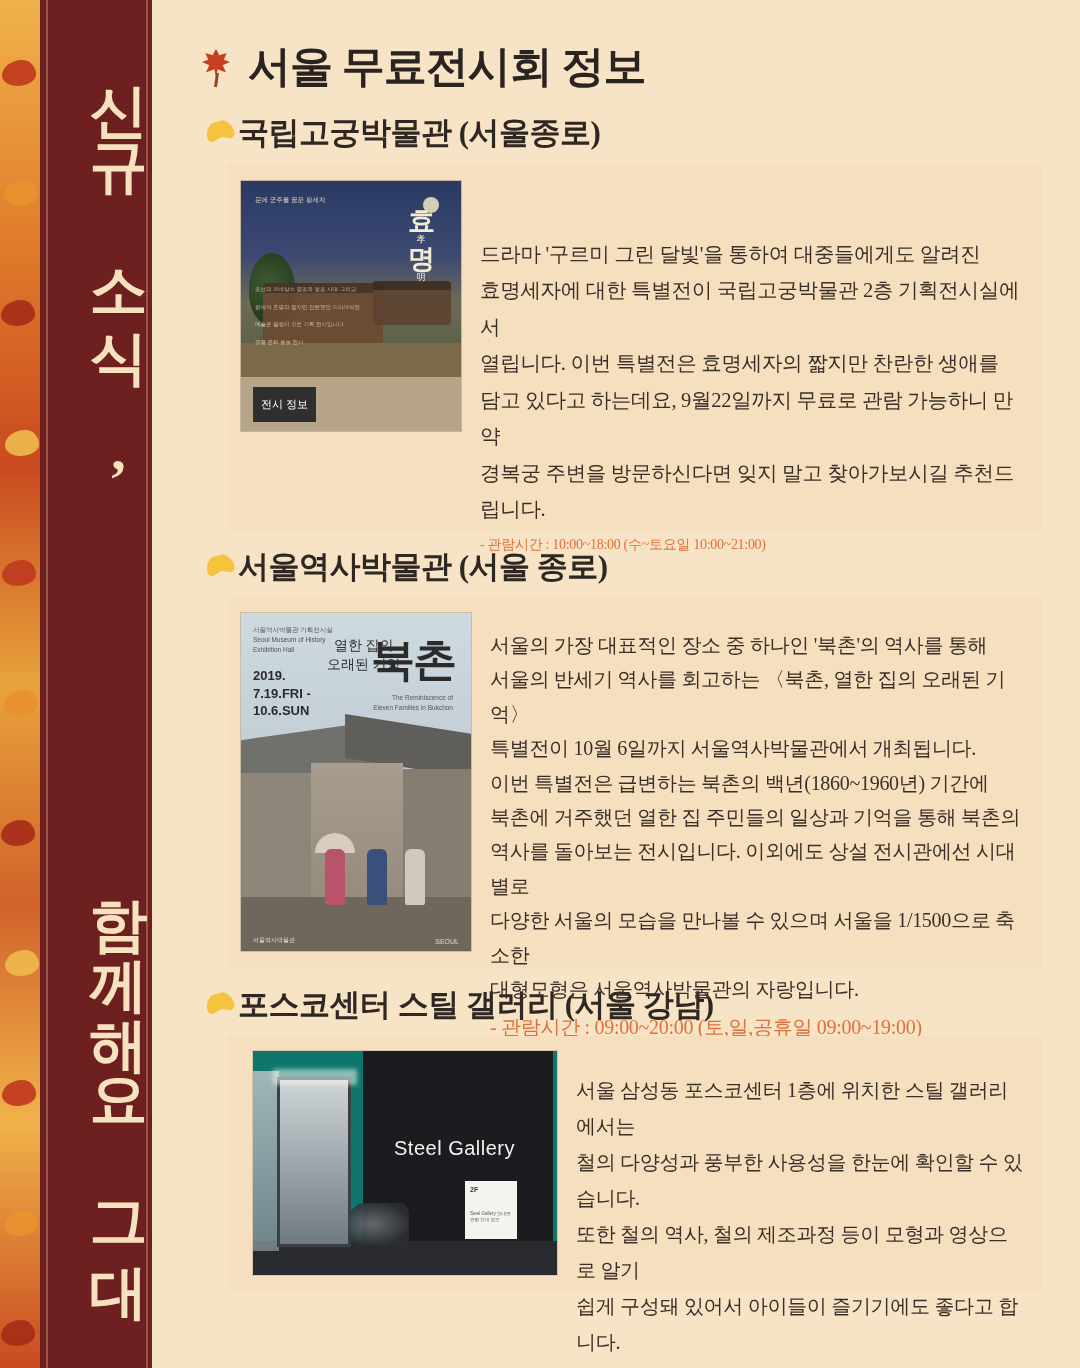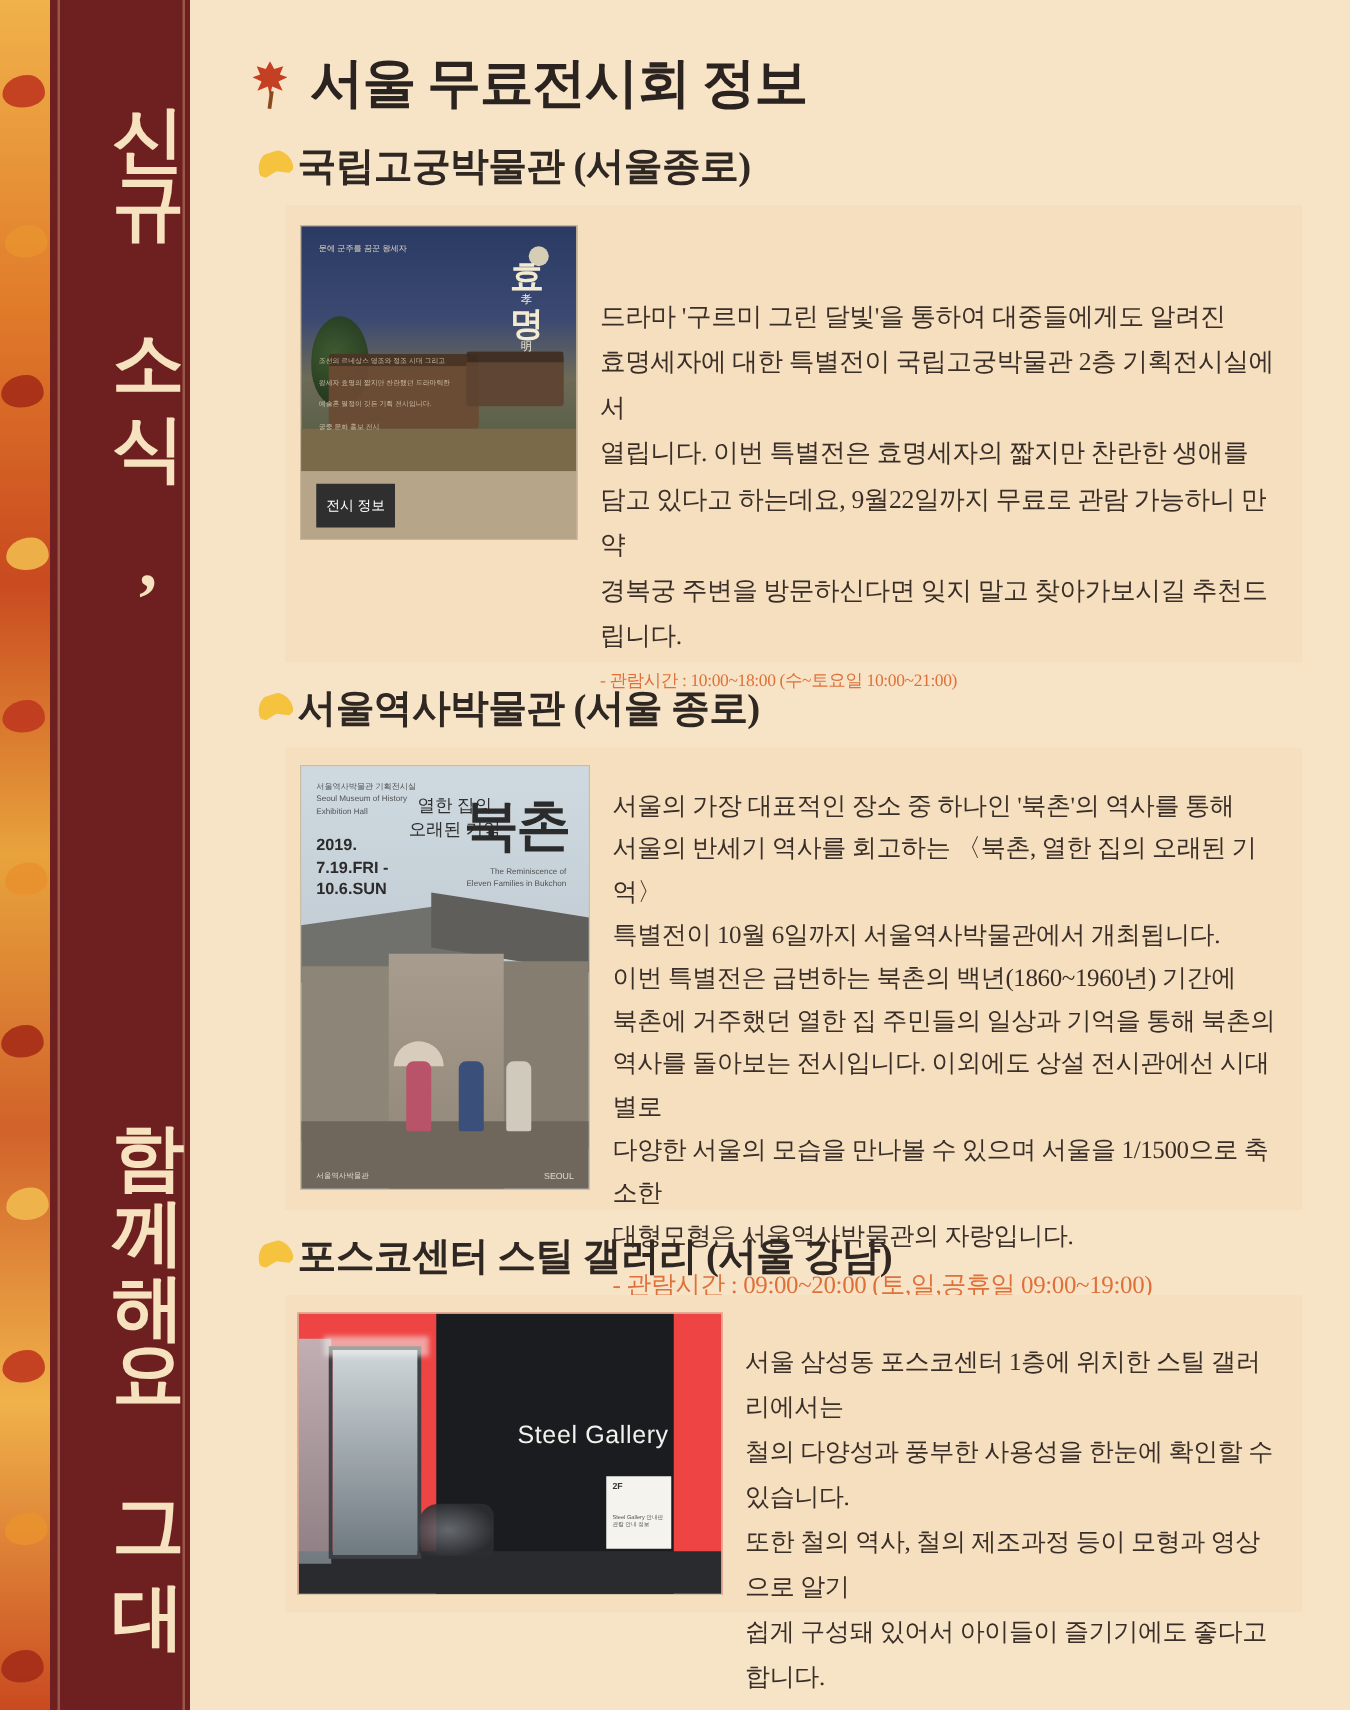--- a/index.html
+++ b/index.html
@@ -319,24 +319,24 @@
     position: absolute; left: 12px; bottom: 6px;
     font-size: 6px; color: #e8e3da; opacity: .9;
   }
   .p2-foot-r {
     position: absolute; right: 12px; bottom: 6px;
     font-size: 7px; color: #e8e3da; opacity: .9;
   }
 
   
   .p3 {
-    width: 340px; height: 226px;
-    margin-left: 10px;
+    width: 306px; height: 226px;
+    margin-left: 24px;
     position: relative;
-    background: #ef4444;
+    background: #0f766e;
     overflow: hidden;
     border: 1px solid #d5c4a8;
   }
   .p3-wall { position:absolute; left:110px; top:0; width:190px; height:226px; background:#1b1c20; }
   .p3-floor { position:absolute; left:0; bottom:0; width:100%; height:34px; background:#2a2b2f; }
   .p3-door {
     position:absolute; left:24px; top:26px; width:74px; height:170px;
     background: linear-gradient(180deg,#cfd6da 0%,#9aa3a8 55%,#6f7a80 100%);
     border: 3px solid #3c4044;
   }

